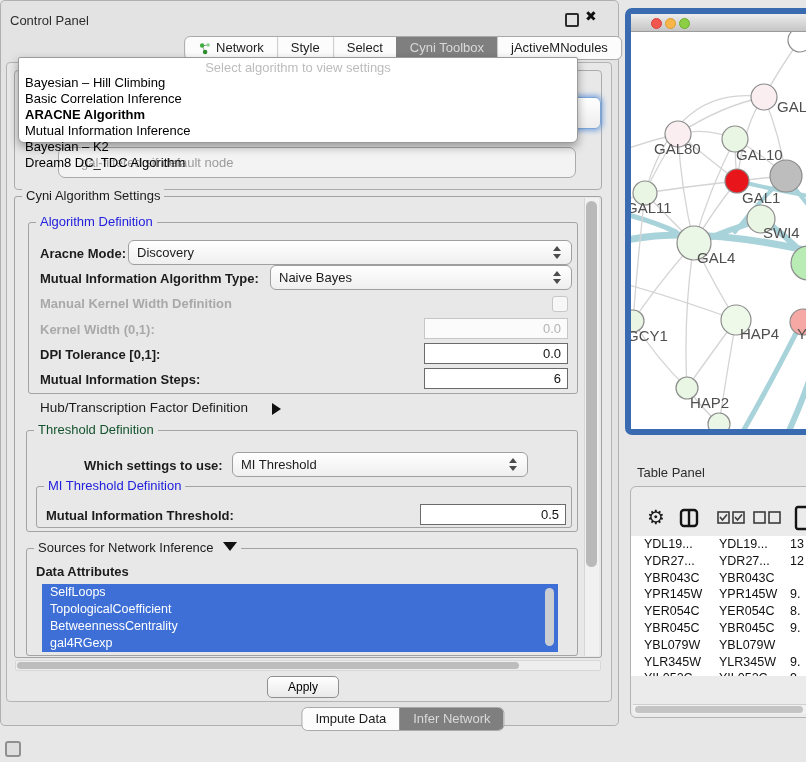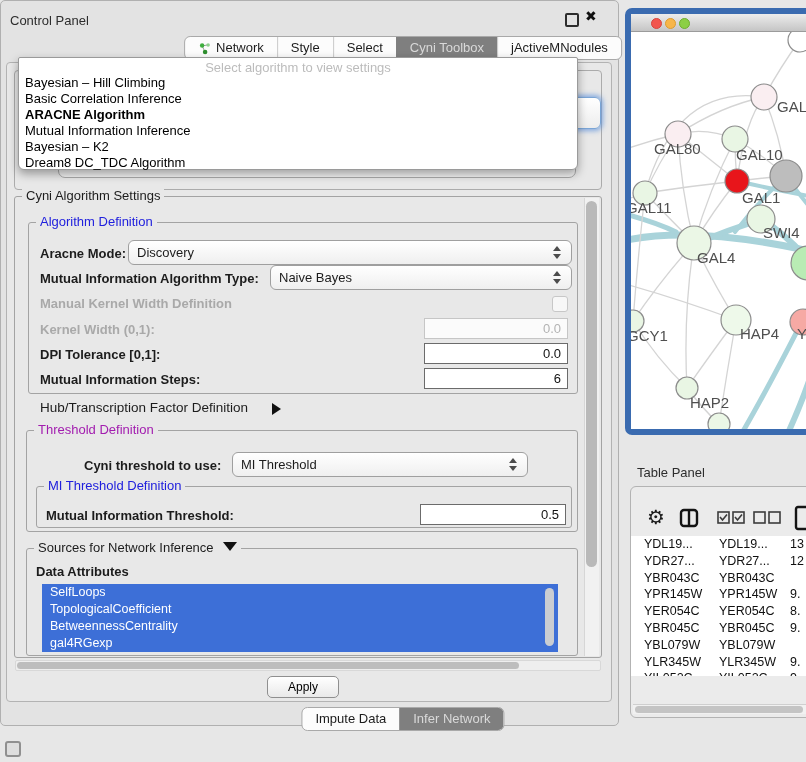--- a/index.html
+++ b/index.html
@@ -24,29 +24,29 @@
   
   .content-box{left:6px;top:62px;width:606px;height:640px;border:1px solid #b3b3b3;border-radius:4px;
                background:#e8e8e8;box-sizing:border-box;}
   .hidden-groupbox{left:14px;top:70px;width:586px;height:118px;border:1px solid #ababab;border-radius:4px;}
   .focus-combo{left:470px;top:97px;width:129px;height:30px;border:1px solid #7aa5d6;border-radius:6px;
                background:linear-gradient(#ffffff,#ededed);box-shadow:0 0 5px 2px rgba(100,150,220,.75);}
   .ghost-combo{left:58px;top:147px;width:518px;height:31px;border:1px solid #aaa;border-radius:7px;
                background:#f3f3f3;box-sizing:border-box;}
   .ghost-combo span{display:block;padding:7px 0 0 22px;font-size:13px;color:#9b9b9b;}
   
-  .popup{left:18px;top:57px;width:560px;height:113px;background:#fff;border:1px solid #9a9a9a;
+  .popup{left:18px;top:57px;width:560px;height:86px;background:#fff;border:1px solid #9a9a9a;
          border-radius:2px 2px 6px 6px;box-shadow:0 4px 10px rgba(0,0,0,.35);box-sizing:border-box;}
   .popup .ph{display:block;text-align:center;font-size:13px;color:#bcbcbc;padding-top:2px;height:15px;}
   .popup .item{font-size:13px;line-height:16px;padding-left:6px;color:#000;white-space:nowrap;}
   .popup .item.bold{font-weight:bold;}
   
   .gbox{border:1px solid #a3a3a3;border-radius:3px;box-sizing:border-box;}
   .gleg{position:absolute;font-size:13px;background:#e8e8e8;padding:0 4px;line-height:14px;}
-  .blue{color:#2020dd;} .green{color:#a21caf;}
+  .blue{color:#2020dd;} .green{color:#14532d;}
   .lbl{position:absolute;font-size:13px;color:#1c1c1c;white-space:nowrap;}
   .b{font-weight:bold;}
   .dis{color:#a9a9a9;}
   
   .combo{position:absolute;border:1px solid #9f9f9f;border-radius:6px;height:25px;
          background:linear-gradient(#ffffff,#efefef);box-sizing:border-box;font-size:13px;}
   .combo .cv{display:block;padding:4px 0 0 8px;white-space:nowrap;}
   .stepper{position:absolute;right:9px;top:5px;width:9px;height:14px;}
   .stepper .u{width:0;height:0;border-left:4px solid transparent;border-right:4px solid transparent;
               border-bottom:5px solid #4c4c4c;margin-bottom:3px;}
@@ -190,21 +190,21 @@
 
   <span class="lbl b" style="left:40px;top:372px;">Mutual Information Steps:</span>
   <input class="field" style="left: 424px; top: 368px; width: 144px;" value="6">
 
   <span class="lbl" style="left:40px;top:400px;font-size:13.5px;">Hub/Transcription Factor Definition</span>
   <span class="abs" style="left:272px;top:400px;"><span class="arrow-r"></span></span>
 
   <div class="abs gbox" style="left:26px;top:430px;width:552px;height:102px;"></div>
   <span class="abs gleg green" style="left:34px;top:423px;">Threshold Definition</span>
 
-  <span class="lbl b" style="left:84px;top:458px;">Cyni threshold to use:</span>
+  <span class="lbl b" style="left:84px;top:458px;">Which settings to use:</span>
   <div class="combo" style="left:232px;top:452px;width:296px;">
     <span class="cv">MI Threshold</span>
     <span class="stepper">
         <span class="u" style="display:block;"></span>
         <span class="d" style="display:block;"></span>
       </span>
   </div>
 
   <div class="abs gbox" style="left:36px;top:486px;width:536px;height:42px;"></div>
   <span class="abs gleg blue" style="left:44px;top:479px;">MI Threshold Definition</span>

